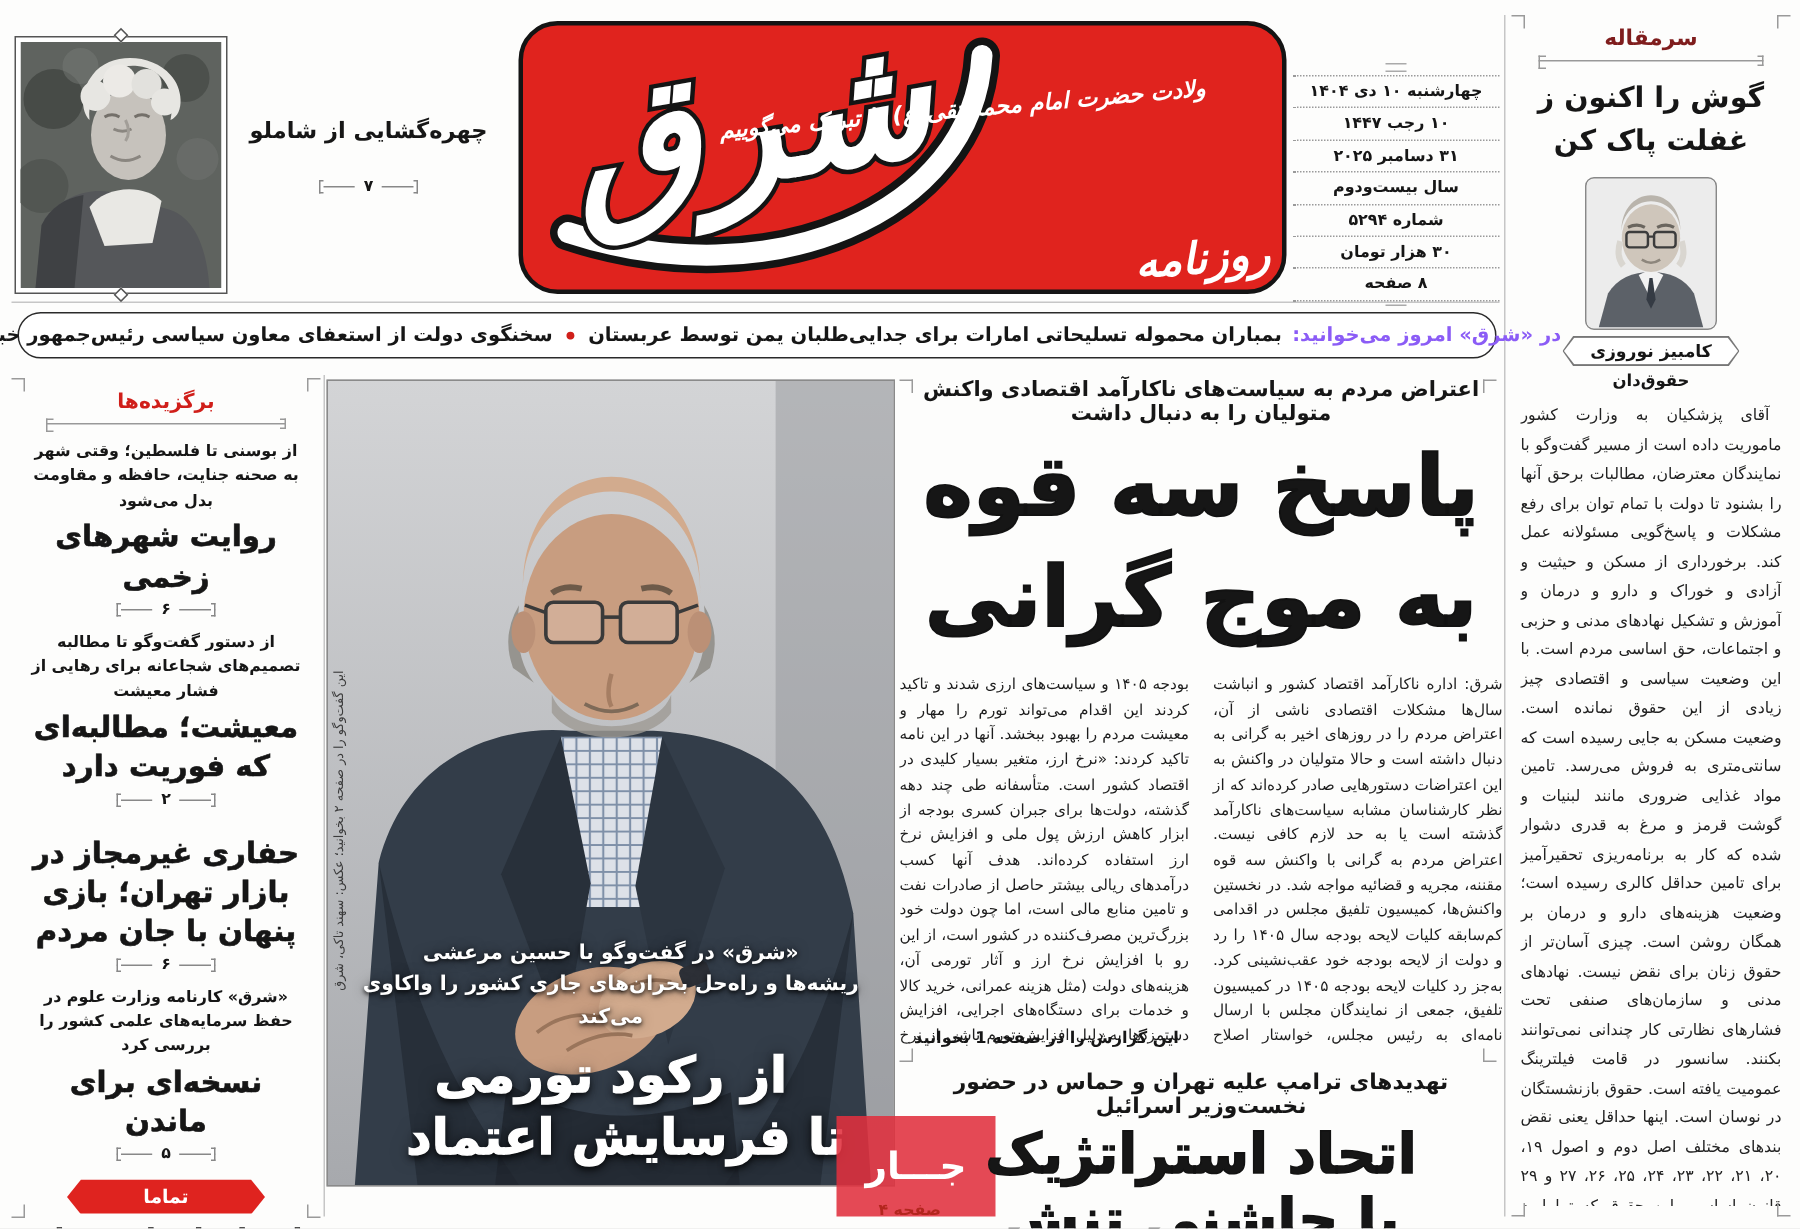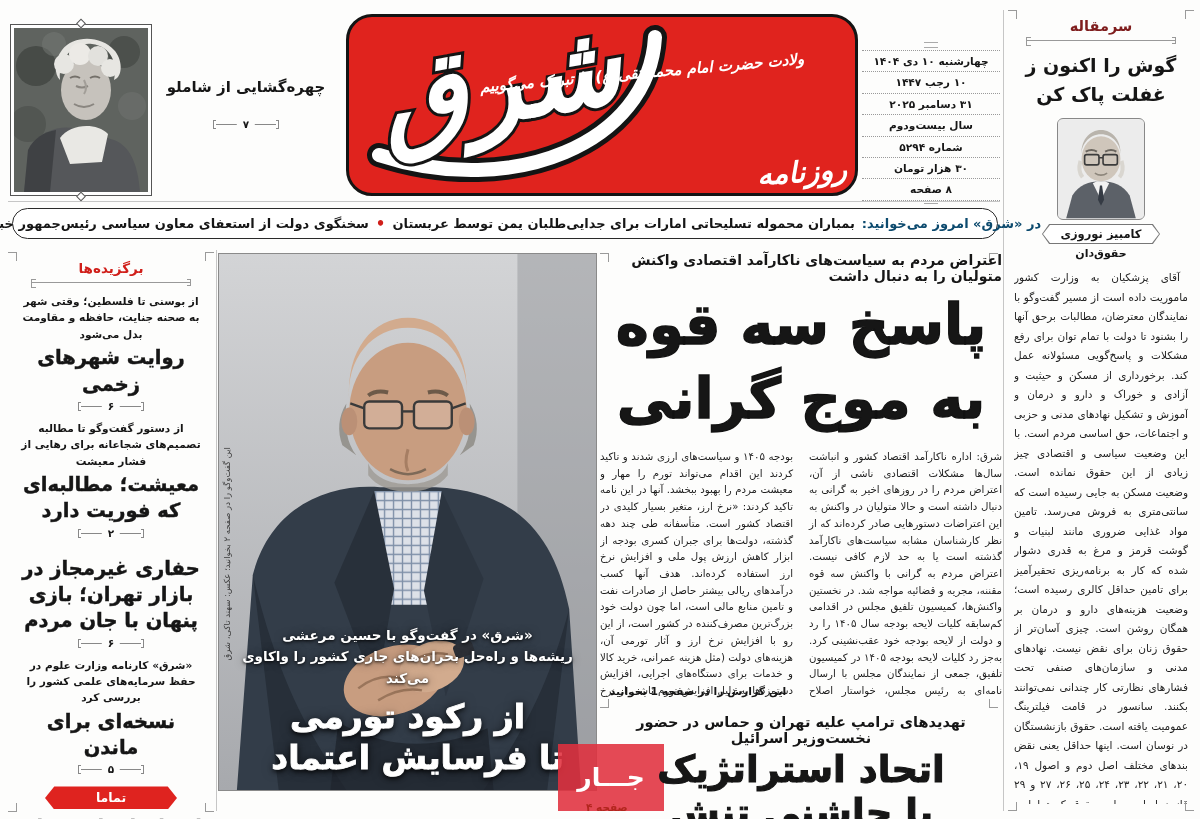--- a/index.html
+++ b/index.html
@@ -45,21 +45,21 @@
   .sh-photo svg{width:100%;height:100%;display:block;}
   .sh-photo .dia{position:absolute;left:50%;width:7px;height:7px;background:#fff;border:1px solid #555;
         transform:translateX(-50%) rotate(45deg);}
   .sh-text{position:absolute;left:156px;top:48px;width:180px;text-align:center;}
   .sh-kicker{font-size:12px;font-weight:bold;line-height:1.55;}
   .sh-head{font-size:15px;font-weight:bold;margin-top:30px;letter-spacing:-0.2px;}
   
   .bar{position:absolute;left:12px;top:208px;width:986px;height:31px;border:1.4px solid #2a2a2a;
         border-radius:16px;display:flex;align-items:center;justify-content:center;gap:7px;
         font-size:13px;font-weight:bold;background:#fff;white-space:nowrap;}
-  .bar .lbl{color:#0c4a6e;}
+  .bar .lbl{color:#8b5cf6;}
   .bar .bullet{color:#d01f1a;font-size:15px;}
   
   .edit{position:absolute;left:1008px;top:10px;width:186px;height:801px;padding:8px 6px 0;text-align:center;}
   .edit-title{color:#7f1d1d;font-size:14.5px;font-weight:bold;letter-spacing:4px;}
   .edit-head{font-size:19px;font-weight:bold;line-height:1.5;margin-top:4px;}
   .edit-photo{width:88px;height:102px;margin:10px auto 4px;border:1px solid #888;border-radius:6px;overflow:hidden;background:#eee;}
   .edit-photo svg{width:100%;height:100%;display:block;}
   .ribbon-wrap{width:118px;height:20px;margin:2px auto;background:#777;
         clip-path:polygon(6% 0,94% 0,100% 50%,94% 100%,6% 100%,0 50%);padding:1px;}
   .ribbon{width:100%;height:100%;background:#fff;clip-path:polygon(6% 0,94% 0,100% 50%,94% 100%,6% 100%,0 50%);
@@ -82,21 +82,21 @@
         font-size:8.5px;color:#2e2e2e;letter-spacing:0.5px;opacity:.9;}
   .photo-cap{position:absolute;left:0;right:0;bottom:12px;text-align:center;color:#fff;}
   .photo-cap .k{font-size:13.5px;font-weight:bold;line-height:1.6;text-shadow:0 1px 3px rgba(0,0,0,.85),0 0 8px rgba(0,0,0,.5);}
   .photo-cap .h{font-size:33px;font-weight:bold;line-height:1.25;margin-top:6px;
         -webkit-text-stroke:0.9px #fff;text-shadow:0 2px 5px rgba(0,0,0,.9),0 0 12px rgba(0,0,0,.55);}
   .jar{position:absolute;left:558px;top:744px;width:106px;height:67px;background:rgba(224,48,62,.88);
         display:flex;align-items:center;justify-content:center;color:#fff;font-size:25px;font-weight:bold;letter-spacing:1px;}
   .jar-page{position:absolute;left:586px;top:801px;font-size:10.5px;font-weight:bold;color:#b3261e;}
   
   .lead{position:absolute;left:600px;top:252px;width:402px;text-align:center;}
-  .lead-kicker{font-size:14px;font-weight:bold;letter-spacing:-0.2px;text-align:right;}
+  .lead-kicker{font-size:14px;font-weight:bold;letter-spacing:-0.2px;}
   .lead-head{font-size:56px;font-weight:bold;line-height:1.33;margin-top:4px;letter-spacing:-1px;}
   .lead-body{margin-top:12px;height:252px;overflow:hidden;column-count:2;column-gap:16px;
         text-align:justify;font-size:10.2px;line-height:1.64;color:#1d1d1d;}
   .lead-note{position:absolute;left:602px;top:685px;width:192px;text-align:center;font-size:10.8px;font-weight:bold;}
   
   .second{position:absolute;left:600px;top:714px;width:402px;text-align:center;}
   .second-kicker{font-size:14.5px;font-weight:bold;}
   .second-head{font-size:37px;font-weight:bold;line-height:1.16;margin-top:3px;letter-spacing:-0.5px;}
 </style>
 </head>

